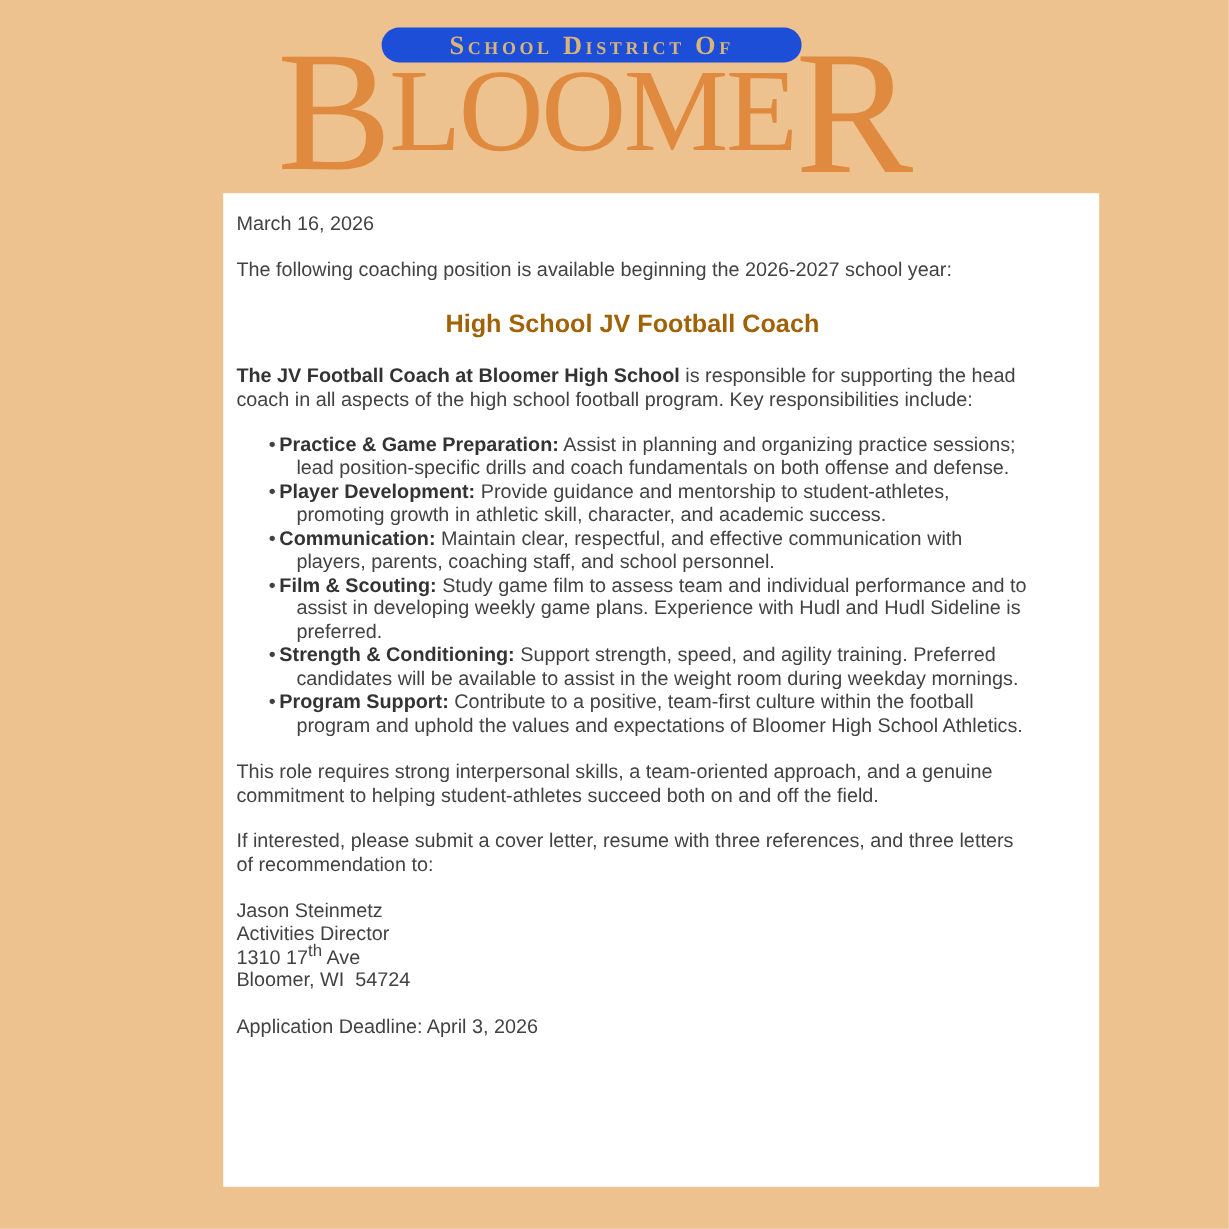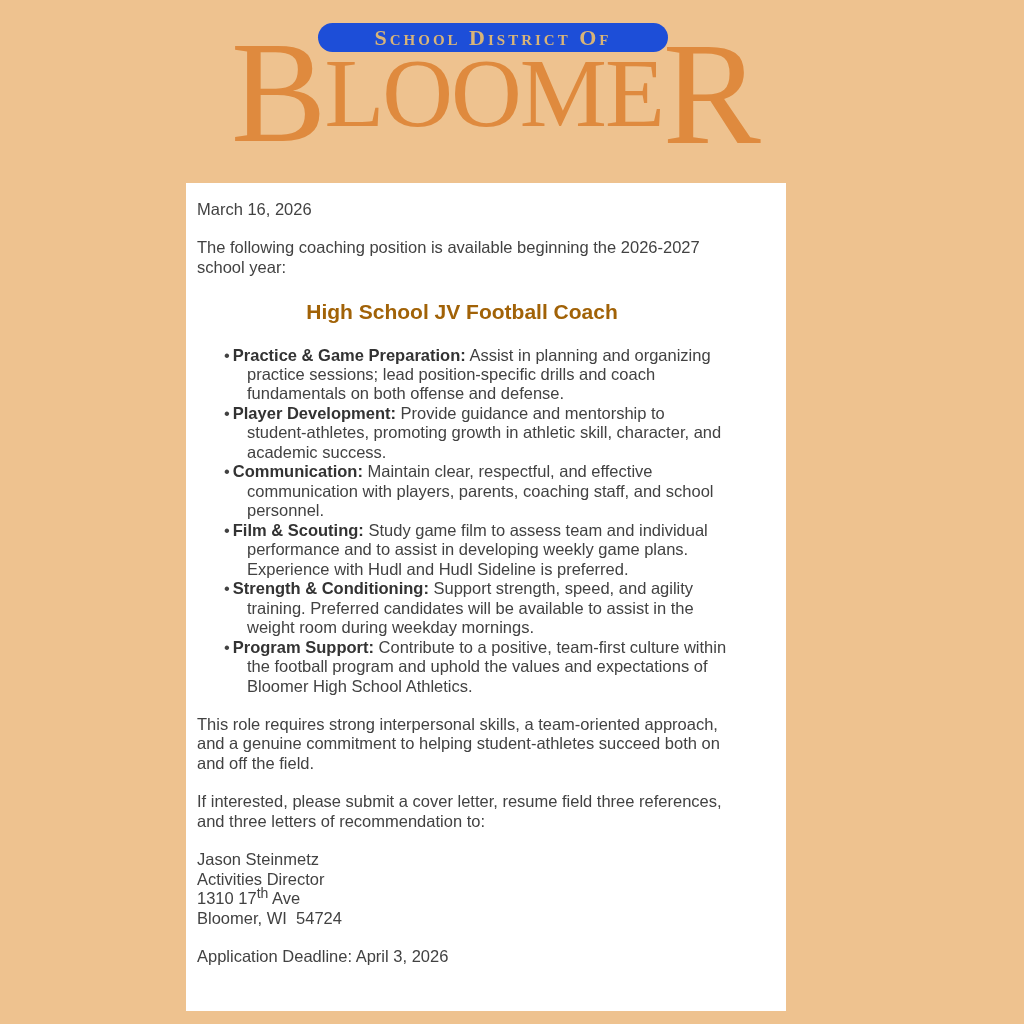--- a/index.html
+++ b/index.html
@@ -41,27 +41,26 @@
     white-space: nowrap;
   }
   .wordmark span { display: block; line-height: 1; }
   .wm-first { font-size: 143px; }
   .wm-mid   { font-size: 98px; text-align: right;  }
   .wm-last  { font-size: 147px; }
 
   
   .doc {
     position: absolute; left: 186px; top: 161px;
-    width: 600px; height: 828px;
+    width: 730px; height: 828px;
     background: #ffffff;
     padding: 17px 59px 20px 11px;
     color: #424242;
     font-size: 16.5px;
     line-height: 1.18;
-    margin-top: 22px;
   }
   .doc p { margin: 0 0 19px 0; }
   .doc b, .doc strong { color: #333; }
   .doc-title {
     font-weight: bold;
     font-size: 21px;
     color: #a16207;
     text-align: center;
     margin: 23px 0 21px 0;
     line-height: 1.15;
@@ -92,33 +91,34 @@
   </div>
 </header>
 
 <main class="doc">
   <p>March 16, 2026</p>
 
   <p>The following coaching position is available beginning the 2026-2027 school year:</p>
 
   <div class="doc-title">High School JV Football Coach</div>
 
+  <p><strong>The JV Football Coach at Bloomer High School</strong><span> is responsible for supporting the head coach in all aspects of the high school football program. Key responsibilities include:</span></p>
 
   <ul class="bullets" id="bullets">
       <li><span class="bullet-dot">•</span><strong>Practice &amp; Game Preparation:</strong><span> Assist in planning and organizing practice sessions; lead position-specific drills and coach fundamentals on both offense and defense.</span></li>
       <li><span class="bullet-dot">•</span><strong>Player Development:</strong><span> Provide guidance and mentorship to student-athletes, promoting growth in athletic skill, character, and academic success.</span></li>
       <li><span class="bullet-dot">•</span><strong>Communication:</strong><span> Maintain clear, respectful, and effective communication with players, parents, coaching staff, and school personnel.</span></li>
       <li><span class="bullet-dot">•</span><strong>Film &amp; Scouting:</strong><span> Study game film to assess team and individual performance and to assist in developing weekly game plans. Experience with Hudl and Hudl Sideline is preferred.</span></li>
       <li><span class="bullet-dot">•</span><strong>Strength &amp; Conditioning:</strong><span> Support strength, speed, and agility training. Preferred candidates will be available to assist in the weight room during weekday mornings.</span></li>
       <li><span class="bullet-dot">•</span><strong>Program Support:</strong><span> Contribute to a positive, team-first culture within the football program and uphold the values and expectations of Bloomer High School Athletics.</span></li>
     </ul>
 
   <p>This role requires strong interpersonal skills, a team-oriented approach, and a genuine commitment to helping student-athletes succeed both on and off the field.</p>
 
-  <p>If interested, please submit a cover letter, resume field three references, and three letters of recommendation to:</p>
+  <p>If interested, please submit a cover letter, resume with three references, and three letters of recommendation to:</p>
 
   <div class="contact-block">
     <p>Jason Steinmetz</p>
     <p>Activities Director</p>
     <p><span>1310 17</span><sup>th</sup><span> Ave</span></p>
     <p>Bloomer, WI  54724</p>
   </div>
 
   <p class="deadline">Application Deadline: April 3, 2026</p>
 </main>

